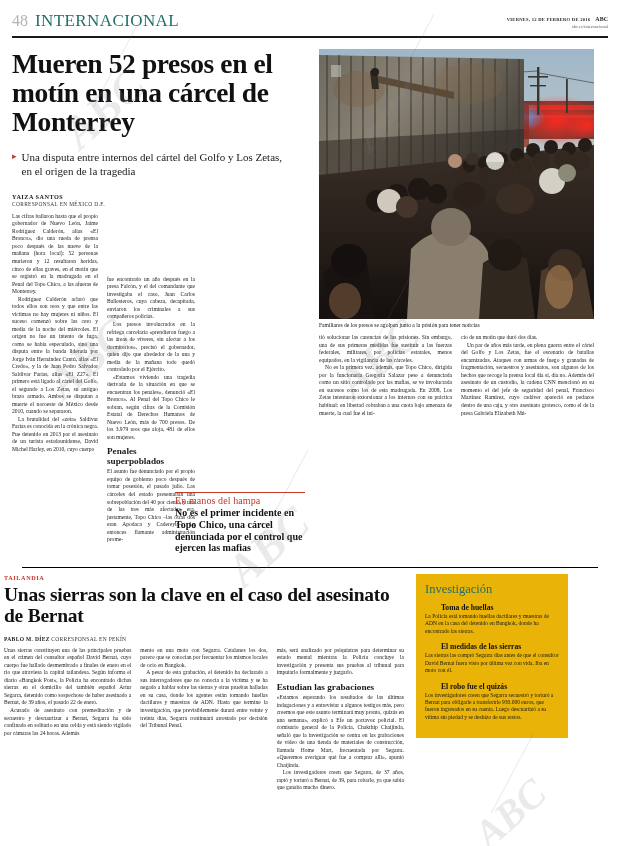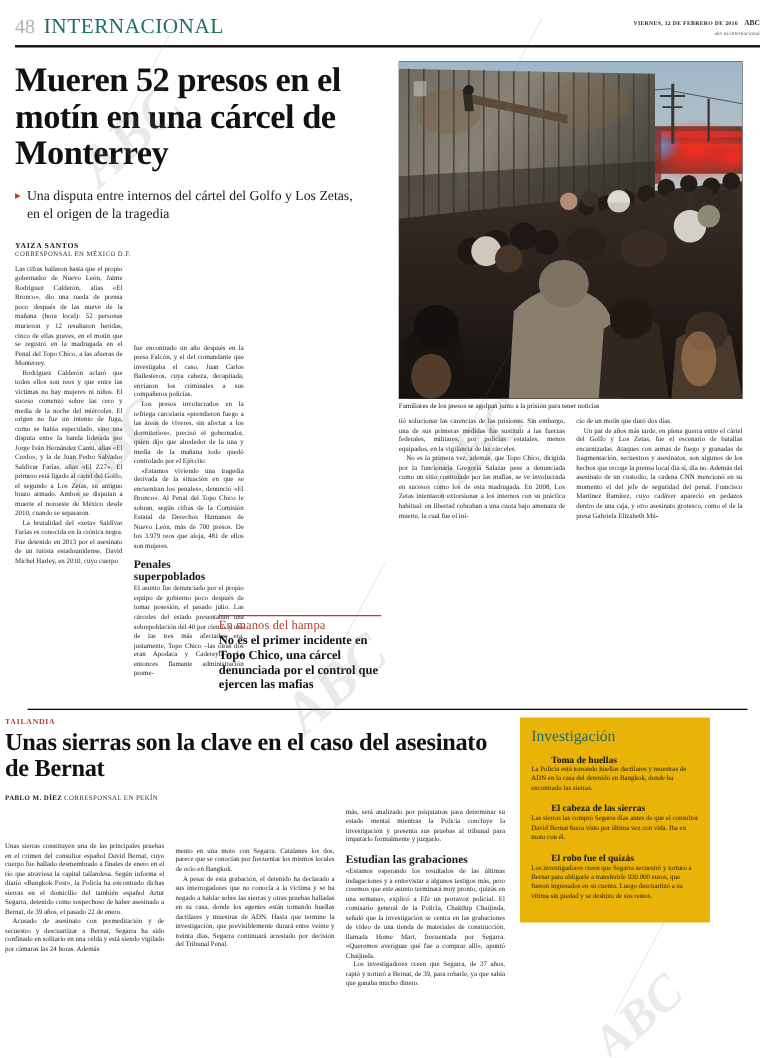--- a/index.html
+++ b/index.html
@@ -324,21 +324,21 @@
 
     <div class="s2-main">
       <div class="tag">TAILANDIA</div>
       <h2 class="headline2">Unas sierras son la clave en el caso del asesinato de Bernat</h2>
 
       <div class="byline2">
         <span class="auth">PABLO M. DÍEZ</span>
         <span class="role">CORRESPONSAL EN PEKÍN</span>
       </div>
 
-      <div class="cols" style="margin-top:5px;align-items:center;">
+      <div class="cols" style="margin-top:5px;">
         <div class="col">
           <p class="bt first">Unas sierras constituyen una de las principales pruebas en el crimen del consultor español David Bernat, cuyo cuerpo fue hallado desmembrado a finales de enero en el río que atraviesa la capital tailandesa. Según informa el diario «Bangkok Post», la Policía ha encontrado dichas sierras en el domicilio del también español Artur Segarra, detenido como sospechoso de haber asesinado a Bernat, de 39 años, el pasado 22 de enero.</p>
           <p class="bt">Acusado de asesinato con premeditación y de secuestro y descuartizar a Bernat, Segarra ha sido confinado en solitario en una celda y está siendo vigilado por cámaras las 24 horas. Además</p>
         </div>
         <div class="col">
           <p class="bt first">mento en una moto con Segarra. Catalanes los dos, parece que se conocían por frecuentar los mismos locales de ocio en Bangkok.</p>
           <p class="bt">A pesar de esta grabación, el detenido ha declarado a sus interrogadores que no conocía a la víctima y se ha negado a hablar sobre las sierras y otras pruebas halladas en su casa, donde los agentes están tomando huellas dactilares y muestras de ADN. Hasta que termine la investigación, que previsiblemente durará entre veinte y treinta días, Segarra continuará arrestado por decisión del Tribunal Penal.</p>
         </div>
         <div class="col">
           <p class="bt first">más, será analizado por psiquiatras para determinar su estado mental mientras la Policía concluye la investigación y presenta sus pruebas al tribunal para imputarlo formalmente y juzgarlo.</p>
@@ -350,21 +350,21 @@
     </div>
 
     <div class="s2-side">
       <div class="sidebox">
         <h3>Investigación</h3>
         <div class="sb-item">
           <h4>Toma de huellas</h4>
           <p>La Policía está tomando huellas dactilares y muestras de ADN en la casa del detenido en Bangkok, donde ha encontrado las sierras.</p>
         </div>
         <div class="sb-item">
-          <h4>El cabeza de las sierras</h4>
+          <h4>El medidas de las sierras</h4>
           <p>Las sierras las compró Segarra días antes de que el consultor David Bernat fuera visto por última vez con vida. Iba en moto con él.</p>
         </div>
         <div class="sb-item">
           <h4>El robo fue el quizás</h4>
           <p>Los investigadores creen que Segarra secuestró y torturó a Bernat para obligarle a transferirle 930.000 euros, que fueron ingresados en su cuenta. Luego descuartizó a su vítima sin piedad y se deshizo de sus restos.</p>
         </div>
       </div>
     </div>
   </div>
 

